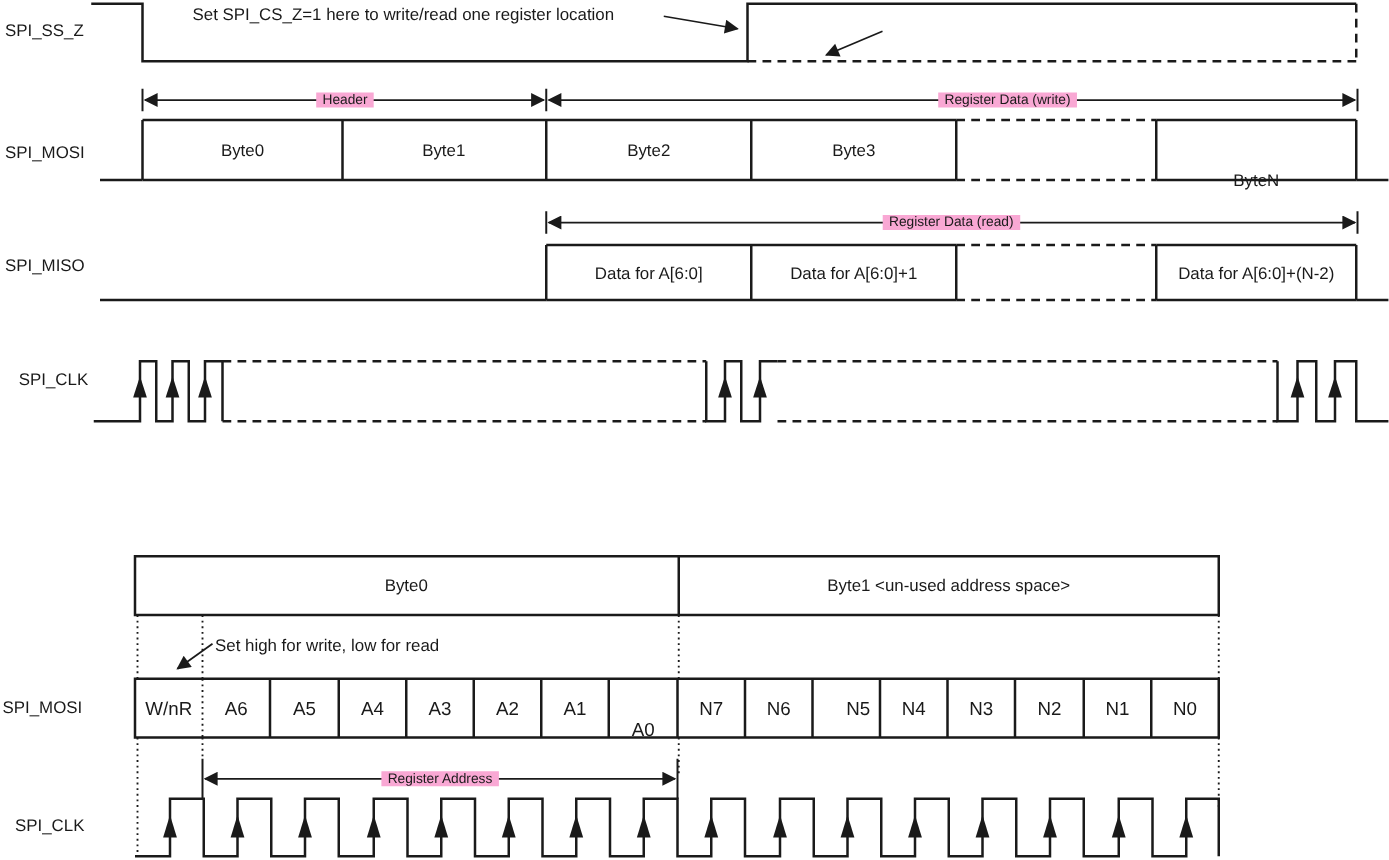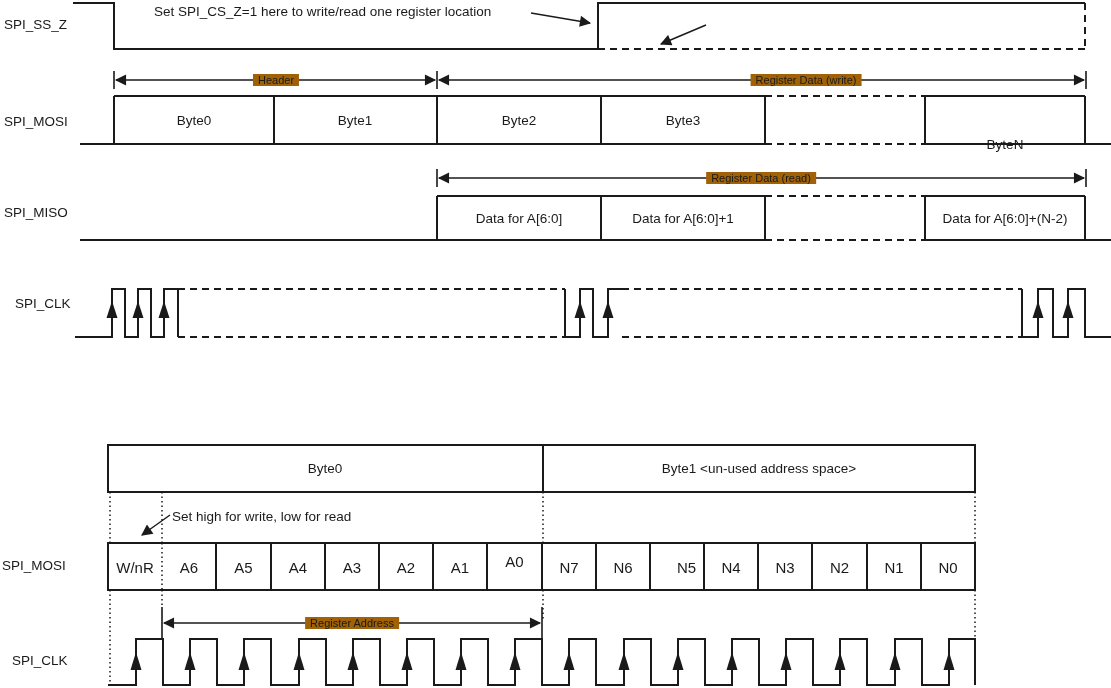--- a/index.html
+++ b/index.html
@@ -2,21 +2,21 @@
 <html><head>
 <meta charset="utf-8">
 <style>
   html,body{margin:0;padding:0;background:#ffffff;}
   #canvas{position:relative;width:1111px;height:688px;background:#ffffff;overflow:hidden;
           font-family:"Liberation Sans",sans-serif;color:#1a1a1a;}
   #lines{position:absolute;left:0;top:0;}
   .t{position:absolute;white-space:nowrap;color:#1a1a1a;}
   .f13{font-size:13.5px;}
   .f12{font-size:15px;}
-  .f11{font-size:11px;background:#a16207;padding:0 5px;}
+  .f11{font-size:11px;background:#f9a8d4;padding:0 5px;}
   .c{transform:translateX(-50%);}
   .siglabel{font-size:13.5px;}
 </style>
 </head>
 <body>
 
 <div id="canvas">
 
   <svg id="lines" width="1111" height="688" viewBox="0 0 1111 688">
     <defs>
@@ -156,21 +156,21 @@
   <div class="t f13" style="left:172px;top:509px;">Set high for write, low for read</div>
   <div class="t f11 c" style="left:352px;top:617px;">Register Address</div>
 
   <div class="t f12 c" style="left:135px;top:559px;">W/nR</div>
   <div class="t f12 c" style="left:189px;top:559px;">A6</div>
   <div class="t f12 c" style="left:243.5px;top:559px;">A5</div>
   <div class="t f12 c" style="left:298px;top:559px;">A4</div>
   <div class="t f12 c" style="left:352px;top:559px;">A3</div>
   <div class="t f12 c" style="left:406px;top:559px;">A2</div>
   <div class="t f12 c" style="left:460px;top:559px;">A1</div>
-  <div class="t f12 c" style="left:514.5px;top:553px;">A0</div>
+  <div class="t f12 c" style="left:514.5px;top:576px;">A0</div>
   <div class="t f12 c" style="left:569px;top:559px;">N7</div>
   <div class="t f12 c" style="left:623px;top:559px;">N6</div>
   <div class="t f12 c" style="left:677px;top:559px;padding-left:19px;">N5</div>
   <div class="t f12 c" style="left:731px;top:559px;">N4</div>
   <div class="t f12 c" style="left:785px;top:559px;">N3</div>
   <div class="t f12 c" style="left:839.5px;top:559px;">N2</div>
   <div class="t f12 c" style="left:894px;top:559px;">N1</div>
   <div class="t f12 c" style="left:948px;top:559px;">N0</div>
 
 </div>

